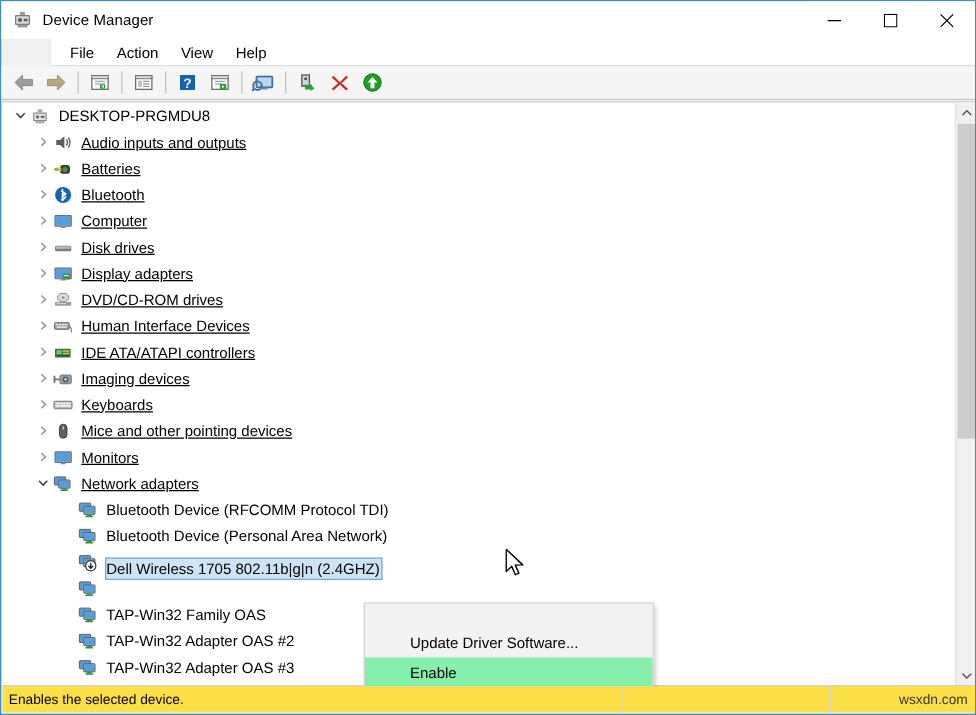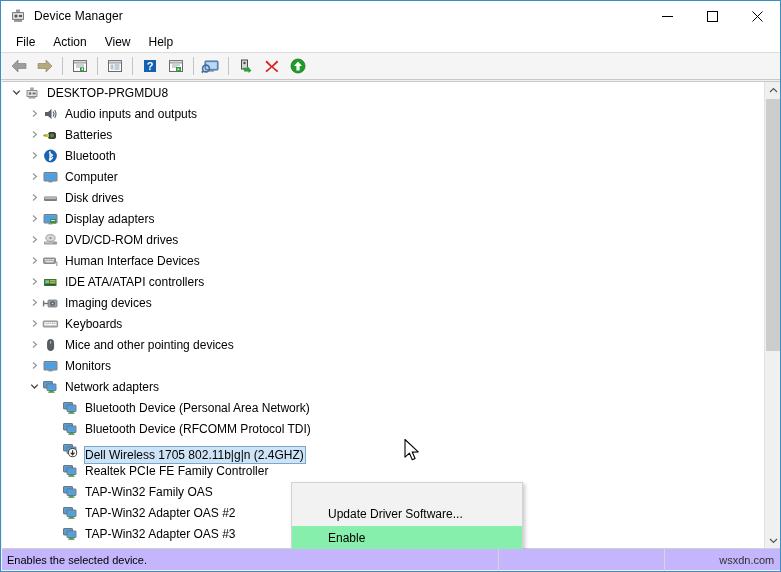--- a/index.html
+++ b/index.html
@@ -53,20 +53,21 @@
   .wbtn svg { display: block; }
 
   
   #menubar {
     height: 22px;
     background: #ffffff;
     display: flex;
     align-items: center;
     padding-left: 6px;
     border-bottom: 1px solid #dcdcdc;
+    margin-left: 40px;
   }
   .menuitem {
     font-size: 12px;
     color: #000000;
     padding: 2px 9px;
     line-height: 16px;
   }
 
   
   #toolbar {
@@ -134,21 +135,21 @@
   }
   .row.selected .rowlabel {
     background: #cde4f7;
     border: 1px solid #7aa8cf;
     padding: 0px 1px 0px 0px;
     margin-top: 10px;
   }
 
   
   .lvl0 { padding-left: 6px; }
-  .lvl1 { padding-left: 24px; }
+  .lvl1 { padding-left: 24px; text-decoration: underline; }
   .lvl2 { padding-left: 60px; }
 
   
   #vscroll {
     position: absolute;
     right: 0px; top: 0px;
     width: 17px;
     height: 100%;
     background: #f0f0f0;
     border-left: 1px solid #e2e2e2;
@@ -201,21 +202,21 @@
     z-index: 80;
     pointer-events: none;
   }
 
   
   #statusbar {
     position: absolute;
     left: 1px; bottom: 1px;
     width: 779px;
     height: 22px;
-    background: #c4b5fd;
+    background: #fde047;
     border-top: 1px solid #d0d0d0;
     display: flex;
     align-items: flex-start;
     gap: 47px;
   }
   .spanel {
     height: 22px;
     display: flex;
     align-items: center;
     font-size: 11px;
@@ -633,35 +634,35 @@
         <div class="rowicon">
           <svg width="17" height="16" viewBox="0 0 17 16">
             <rect x="1.5" y="2.5" width="9" height="6.5" rx="0.5" fill="#7d93a8" stroke="#4f6477" stroke-width="0.8"></rect>
             <rect x="2.4" y="3.4" width="7.2" height="4.7" fill="#4ea0e0"></rect>
             <rect x="5" y="5" width="9" height="6.5" rx="0.5" fill="#8fa5b8" stroke="#4f6477" stroke-width="0.8"></rect>
             <rect x="5.9" y="5.9" width="7.2" height="4.7" fill="#4ea0e0"></rect>
             <rect x="7.4" y="11.5" width="4" height="1.3" fill="#3f8f3f"></rect>
             <rect x="6.2" y="12.6" width="6.4" height="1.2" rx="0.4" fill="#3f8f3f"></rect>
           </svg>
         </div>
-        <div class="rowlabel">Bluetooth Device (Personal Area Network)</div>
+        <div class="rowlabel">Bluetooth Device (RFCOMM Protocol TDI)</div>
       </div>
 
       <div class="row lvl2">
         <div class="rowicon">
           <svg width="17" height="16" viewBox="0 0 17 16">
             <rect x="1.5" y="2.5" width="9" height="6.5" rx="0.5" fill="#7d93a8" stroke="#4f6477" stroke-width="0.8"></rect>
             <rect x="2.4" y="3.4" width="7.2" height="4.7" fill="#4ea0e0"></rect>
             <rect x="5" y="5" width="9" height="6.5" rx="0.5" fill="#8fa5b8" stroke="#4f6477" stroke-width="0.8"></rect>
             <rect x="5.9" y="5.9" width="7.2" height="4.7" fill="#4ea0e0"></rect>
             <rect x="7.4" y="11.5" width="4" height="1.3" fill="#3f8f3f"></rect>
             <rect x="6.2" y="12.6" width="6.4" height="1.2" rx="0.4" fill="#3f8f3f"></rect>
           </svg>
         </div>
-        <div class="rowlabel">Bluetooth Device (RFCOMM Protocol TDI)</div>
+        <div class="rowlabel">Bluetooth Device (Personal Area Network)</div>
       </div>
 
       <div class="row lvl2 selected">
         <div class="rowicon">
           <svg width="17" height="16" viewBox="0 0 17 16">
             <rect x="1.5" y="2.5" width="9" height="6.5" rx="0.5" fill="#7d93a8" stroke="#4f6477" stroke-width="0.8"></rect>
             <rect x="2.4" y="3.4" width="7.2" height="4.7" fill="#4ea0e0"></rect>
             <rect x="5" y="5" width="9" height="6.5" rx="0.5" fill="#8fa5b8" stroke="#4f6477" stroke-width="0.8"></rect>
             <rect x="5.9" y="5.9" width="7.2" height="4.7" fill="#4ea0e0"></rect>
             <circle cx="10.6" cy="10.6" r="4.1" fill="#ffffff" stroke="#3a3a3a" stroke-width="1"></circle>
@@ -675,21 +676,20 @@
         <div class="rowicon">
           <svg width="17" height="16" viewBox="0 0 17 16">
             <rect x="1.5" y="2.5" width="9" height="6.5" rx="0.5" fill="#7d93a8" stroke="#4f6477" stroke-width="0.8"></rect>
             <rect x="2.4" y="3.4" width="7.2" height="4.7" fill="#4ea0e0"></rect>
             <rect x="5" y="5" width="9" height="6.5" rx="0.5" fill="#8fa5b8" stroke="#4f6477" stroke-width="0.8"></rect>
             <rect x="5.9" y="5.9" width="7.2" height="4.7" fill="#4ea0e0"></rect>
             <rect x="7.4" y="11.5" width="4" height="1.3" fill="#3f8f3f"></rect>
             <rect x="6.2" y="12.6" width="6.4" height="1.2" rx="0.4" fill="#3f8f3f"></rect>
           </svg>
         </div>
-        <div class="rowlabel">Realtek PCIe FE Family Controller</div>
       </div>
 
       <div class="row lvl2">
         <div class="rowicon">
           <svg width="17" height="16" viewBox="0 0 17 16">
             <rect x="1.5" y="2.5" width="9" height="6.5" rx="0.5" fill="#7d93a8" stroke="#4f6477" stroke-width="0.8"></rect>
             <rect x="2.4" y="3.4" width="7.2" height="4.7" fill="#4ea0e0"></rect>
             <rect x="5" y="5" width="9" height="6.5" rx="0.5" fill="#8fa5b8" stroke="#4f6477" stroke-width="0.8"></rect>
             <rect x="5.9" y="5.9" width="7.2" height="4.7" fill="#4ea0e0"></rect>
             <rect x="7.4" y="11.5" width="4" height="1.3" fill="#3f8f3f"></rect>

